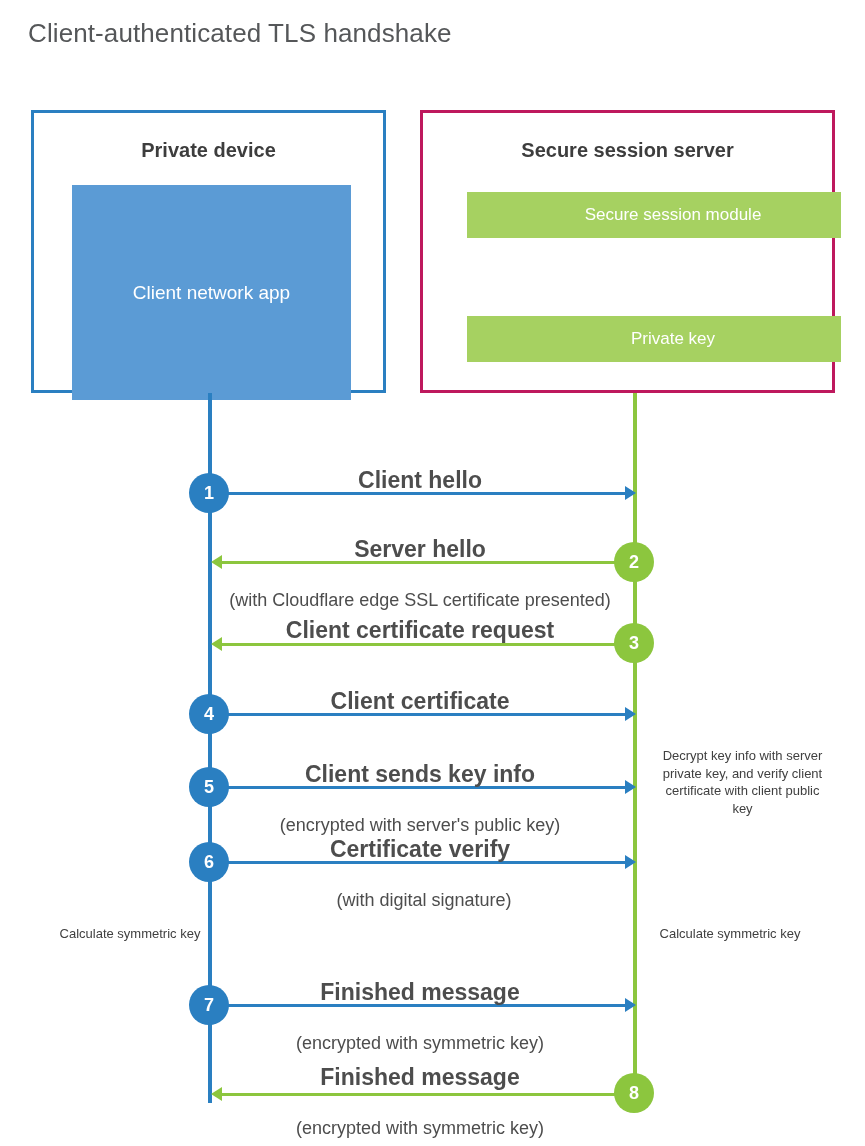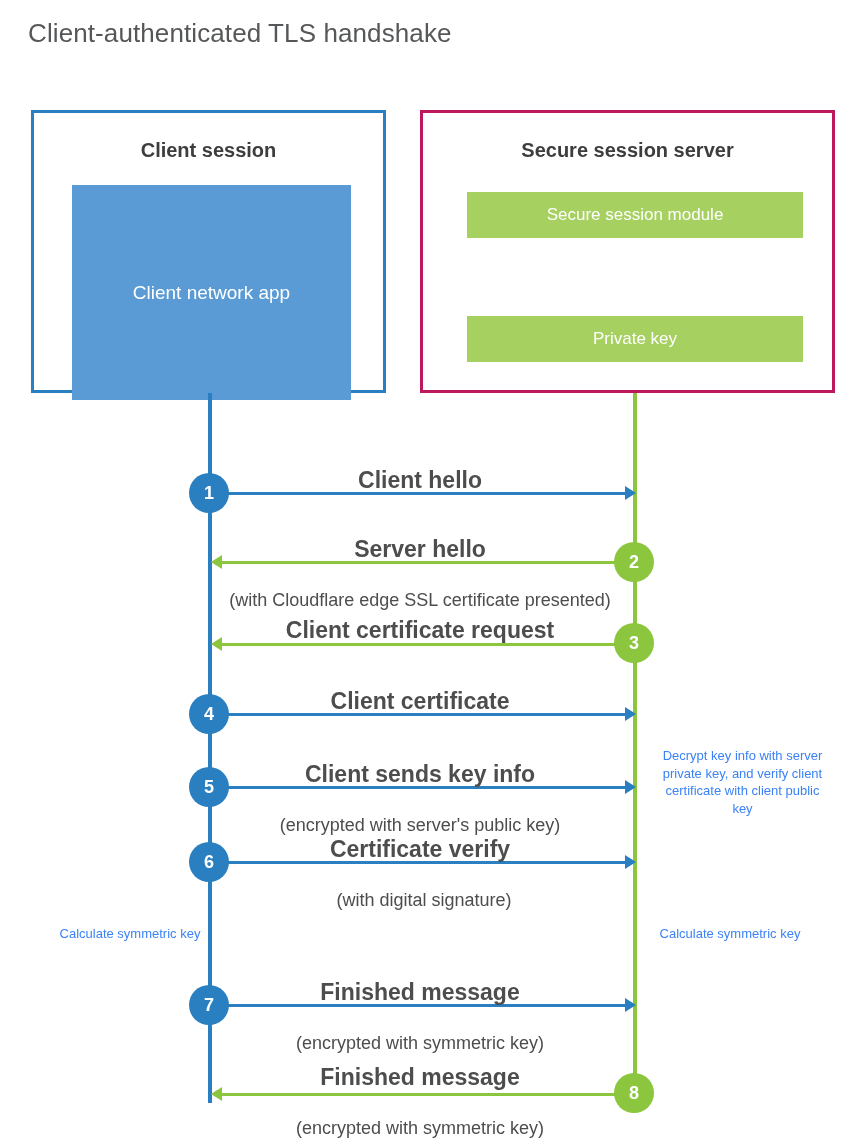--- a/index.html
+++ b/index.html
@@ -82,20 +82,21 @@
     left: 44px;
     width: 336px;
     height: 46px;
     background: #a6d161;
     color: #ffffff;
     font-size: 17px;
     display: flex;
     align-items: center;
     justify-content: center;
     text-align: center;
+    padding-left: 38px;
   }
   .srv-row-0 { top: 79px; }
   .srv-row-1 { top: 142px; }
   .srv-row-2 { top: 203px; }
 
   
   .lifeline {
     position: absolute;
     width: 4px;
   }
@@ -156,33 +157,33 @@
     font-weight: bold;
   }
   .lbl-sub {
     font-size: 18px;
     margin-top: 18px;
   }
   .side-note {
     position: absolute;
     font-size: 13px;
     line-height: 1.35;
-    color: #3b82f6;
+    color: #404040;
   }
   .side-note.center { text-align: center; }
 </style>
 </head>
 <body>
 
 <div id="stage">
 
   <div class="title">Client-authenticated TLS handshake</div>
 
   <div class="box box-client">
-    <div class="box-title">Client session</div>
+    <div class="box-title">Private device</div>
     <div class="inner-client">Client network app</div>
   </div>
 
   <div class="box box-server">
     <div class="box-title">Secure session server</div>
     <div class="inner-server srv-row-0">Secure session module</div>
     <div class="inner-server srv-row-2">Private key</div>
   </div>
 
   <div class="lifeline lifeline-client"></div>

